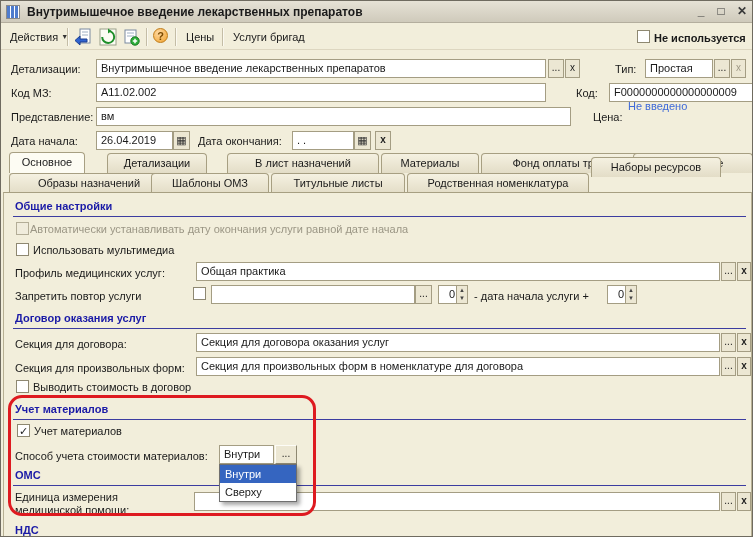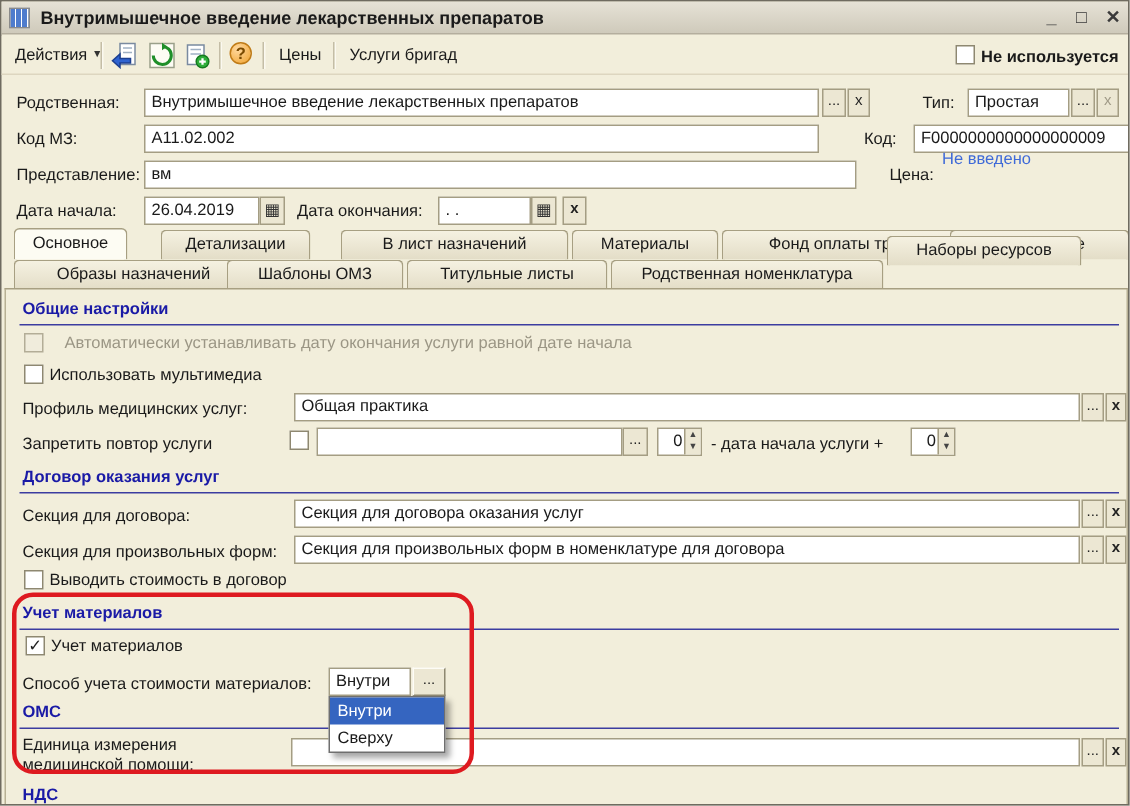--- a/index.html
+++ b/index.html
@@ -105,21 +105,21 @@
     <span class="sep" style="left:145px;"></span>
     <span class="icon16" style="left:152px;"><span class="helpcircle">?</span></span>
     <span class="sep" style="left:174px;"></span>
     <span class="tbtn" style="left:180px;">Цены</span>
     <span class="sep" style="left:221px;"></span>
     <span class="tbtn" style="left:227px;">Услуги бригад</span>
     <span class="checkbox" style="left:636px; top:6px;"></span>
     <span class="chklabel" style="left:653px; top:7px; font-weight:bold;">Не используется</span>
   </div>
 
-  <span class="label" style="left:10px; top:61px;">Родственная:</span>
+  <span class="label" style="left:10px; top:61px;">Детализации:</span>
   <div class="field" style="left:95px; top:58px; width:450px;">Внутримышечное введение лекарственных препаратов</div>
   <span class="btnf" style="left:547px; top:58px; width:16px;">...</span>
   <span class="btnf" style="left:564px; top:58px; width:15px;">x</span>
   <span class="label" style="left:614px; top:61px;">Тип:</span>
   <div class="field" style="left:644px; top:58px; width:68px;">Простая</div>
   <span class="btnf" style="left:713px; top:58px; width:16px;">...</span>
   <span class="btnf graytxt" style="left:730px; top:58px; width:15px;">x</span>
 
   <span class="label" style="left:10px; top:85px;">Код МЗ:</span>
   <div class="field" style="left:95px; top:82px; width:450px;">А11.02.002</div>
@@ -153,21 +153,21 @@
     <span class="tab" style="left:406px; top:172px; width:182px;">Родственная номенклатура</span>
     <span class="tab" style="left:590px; top:156px; width:130px;">Наборы ресурсов</span>
   </div>
 
   <div class="panel"></div>
 
   <span class="sect-title" style="left:14px; top:199px;">Общие настройки</span>
   <span class="sect-line" style="left:12px; top:215px; width:733px;"></span>
 
   <span class="checkbox disabled" style="left:15px; top:221px;"></span>
-  <span class="chklabel gray" style="left:42px; top:221px;text-align:right;">Автоматически устанавливать дату окончания услуги равной дате начала</span>
+  <span class="chklabel gray" style="left:29px; top:221px;text-align:right;">Автоматически устанавливать дату окончания услуги равной дате начала</span>
 
   <span class="checkbox" style="left:15px; top:242px;"></span>
   <span class="chklabel" style="left:32px; top:242px;">Использовать мультимедиа</span>
 
   <span class="label" style="left:14px; top:265px;">Профиль медицинских услуг:</span>
   <div class="field" style="left:195px; top:261px; width:524px;">Общая практика</div>
   <span class="btnf" style="left:720px; top:261px; width:15px;">...</span>
   <span class="btnf" style="left:736px; top:261px; width:14px; font-weight:bold;">x</span>
 
   <span class="label" style="left:14px; top:288px;">Запретить повтор услуги</span>

